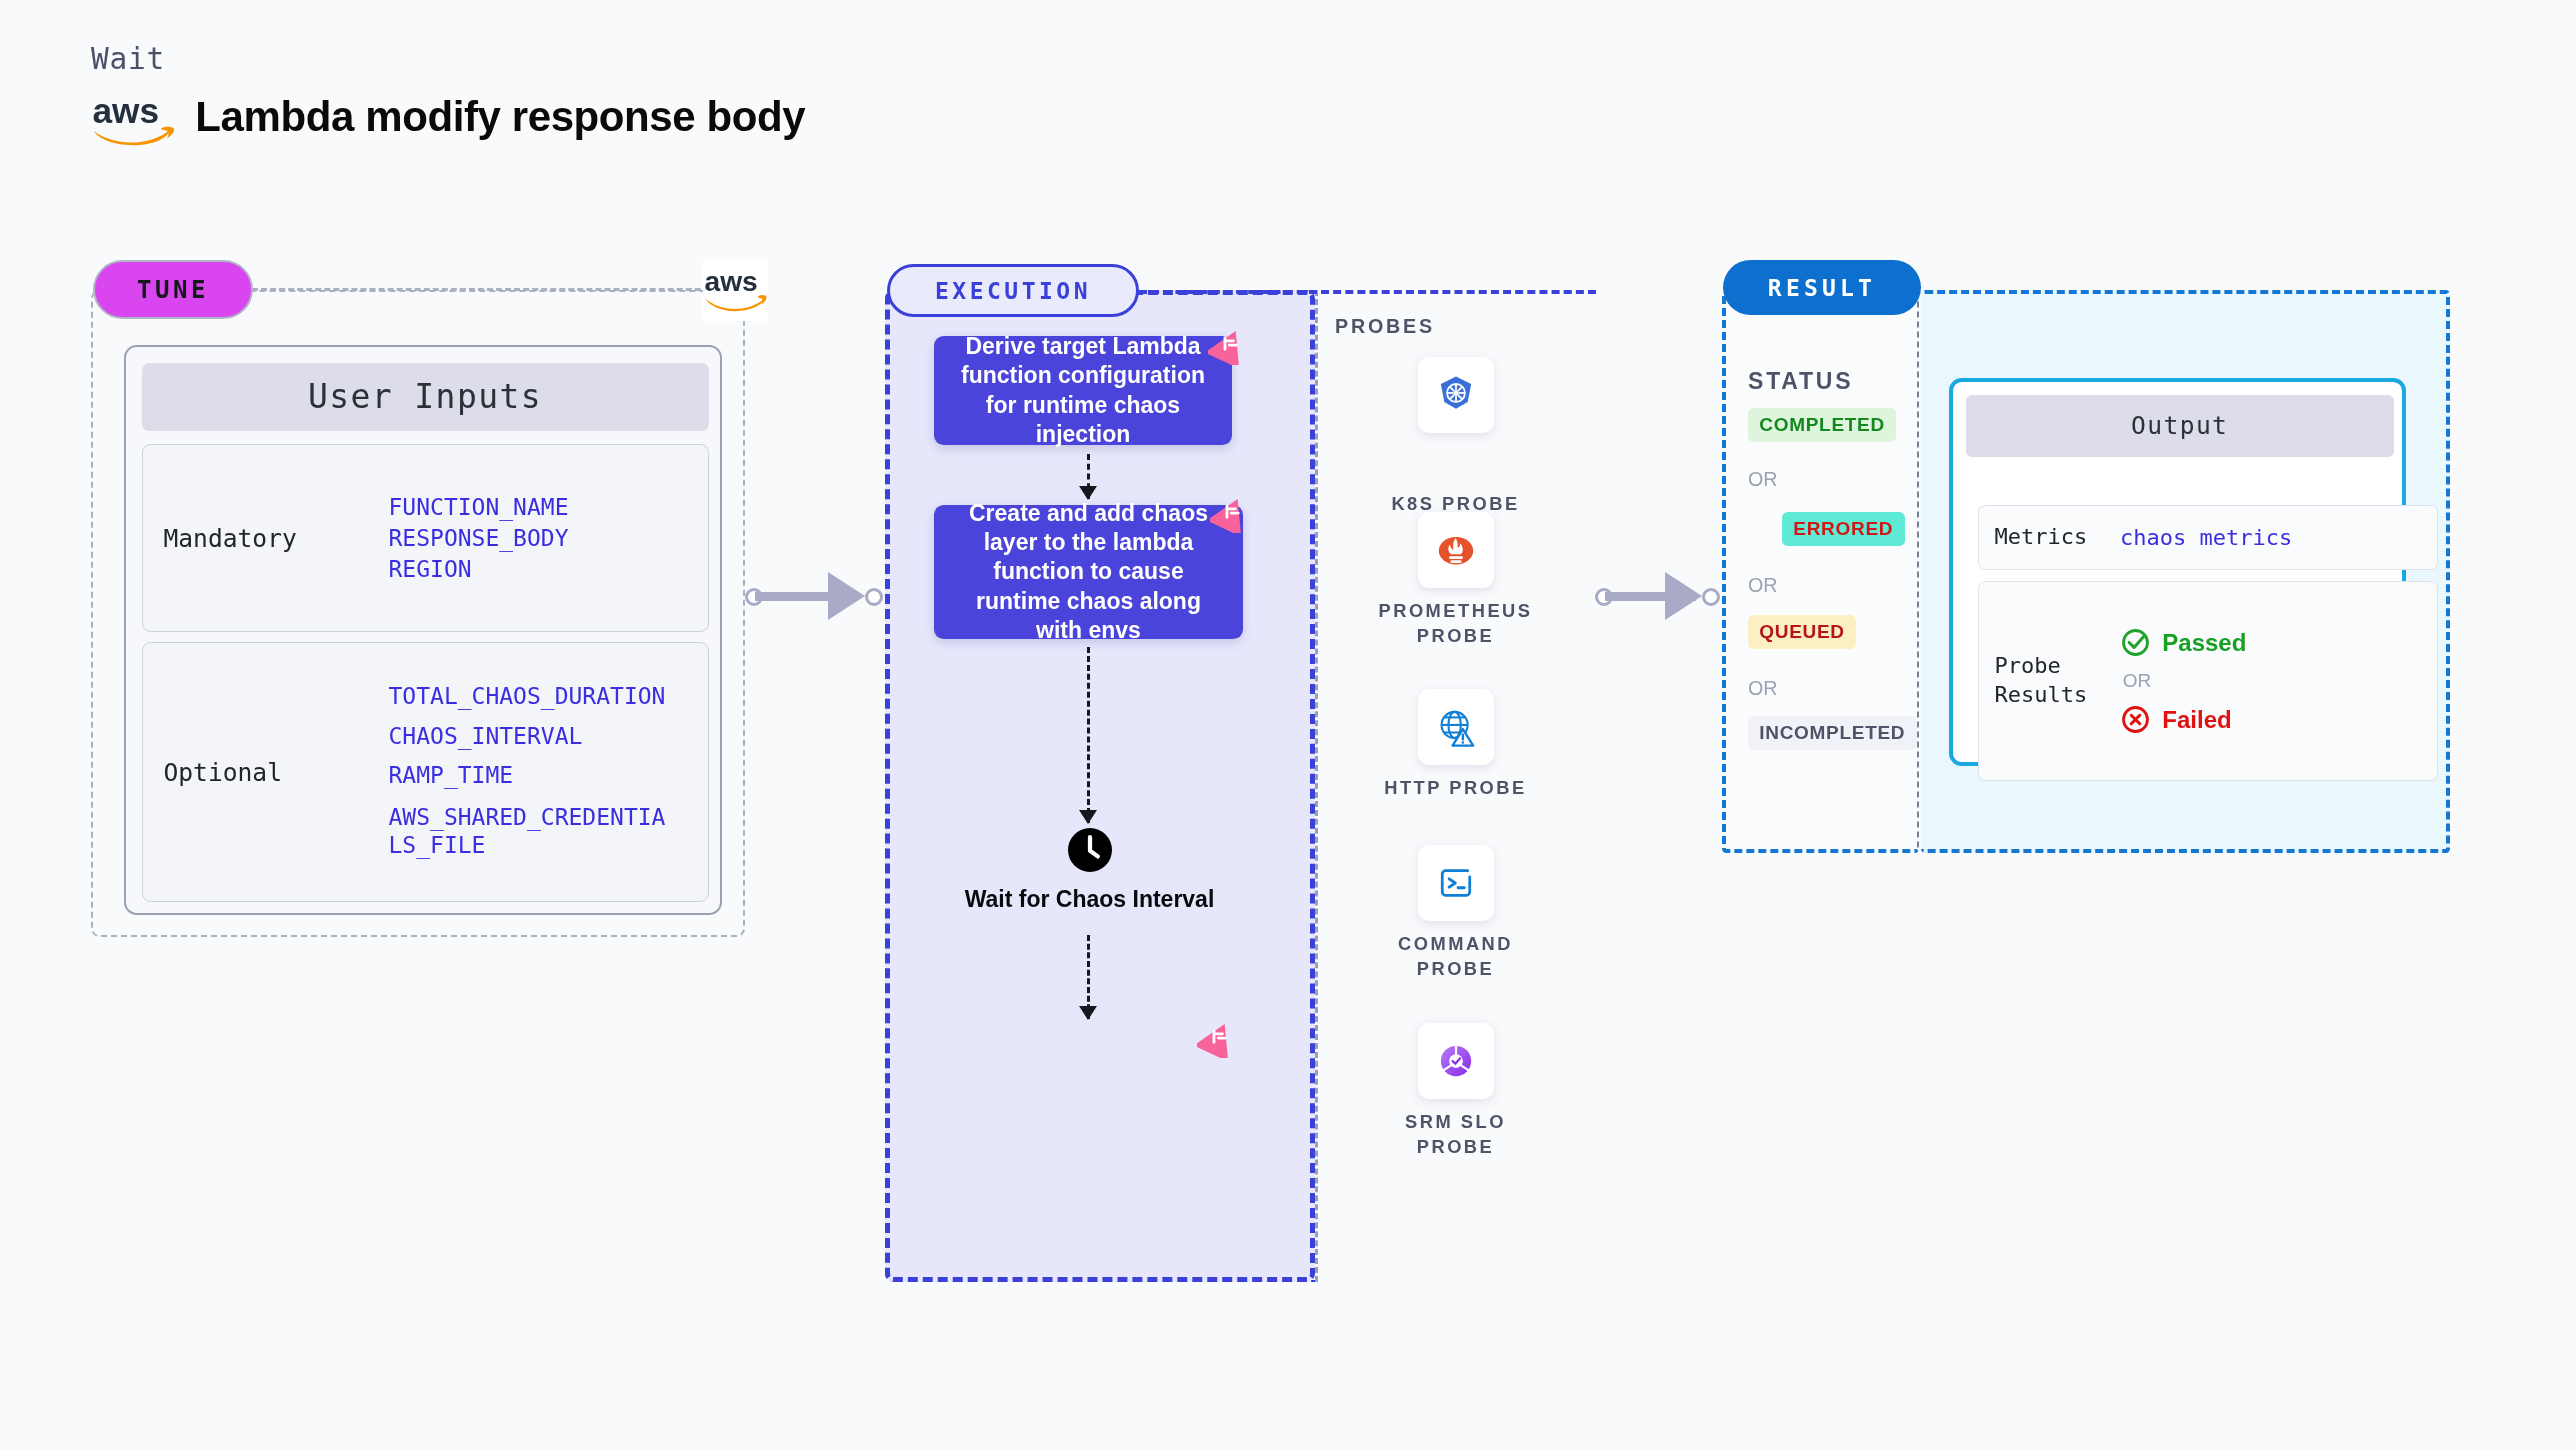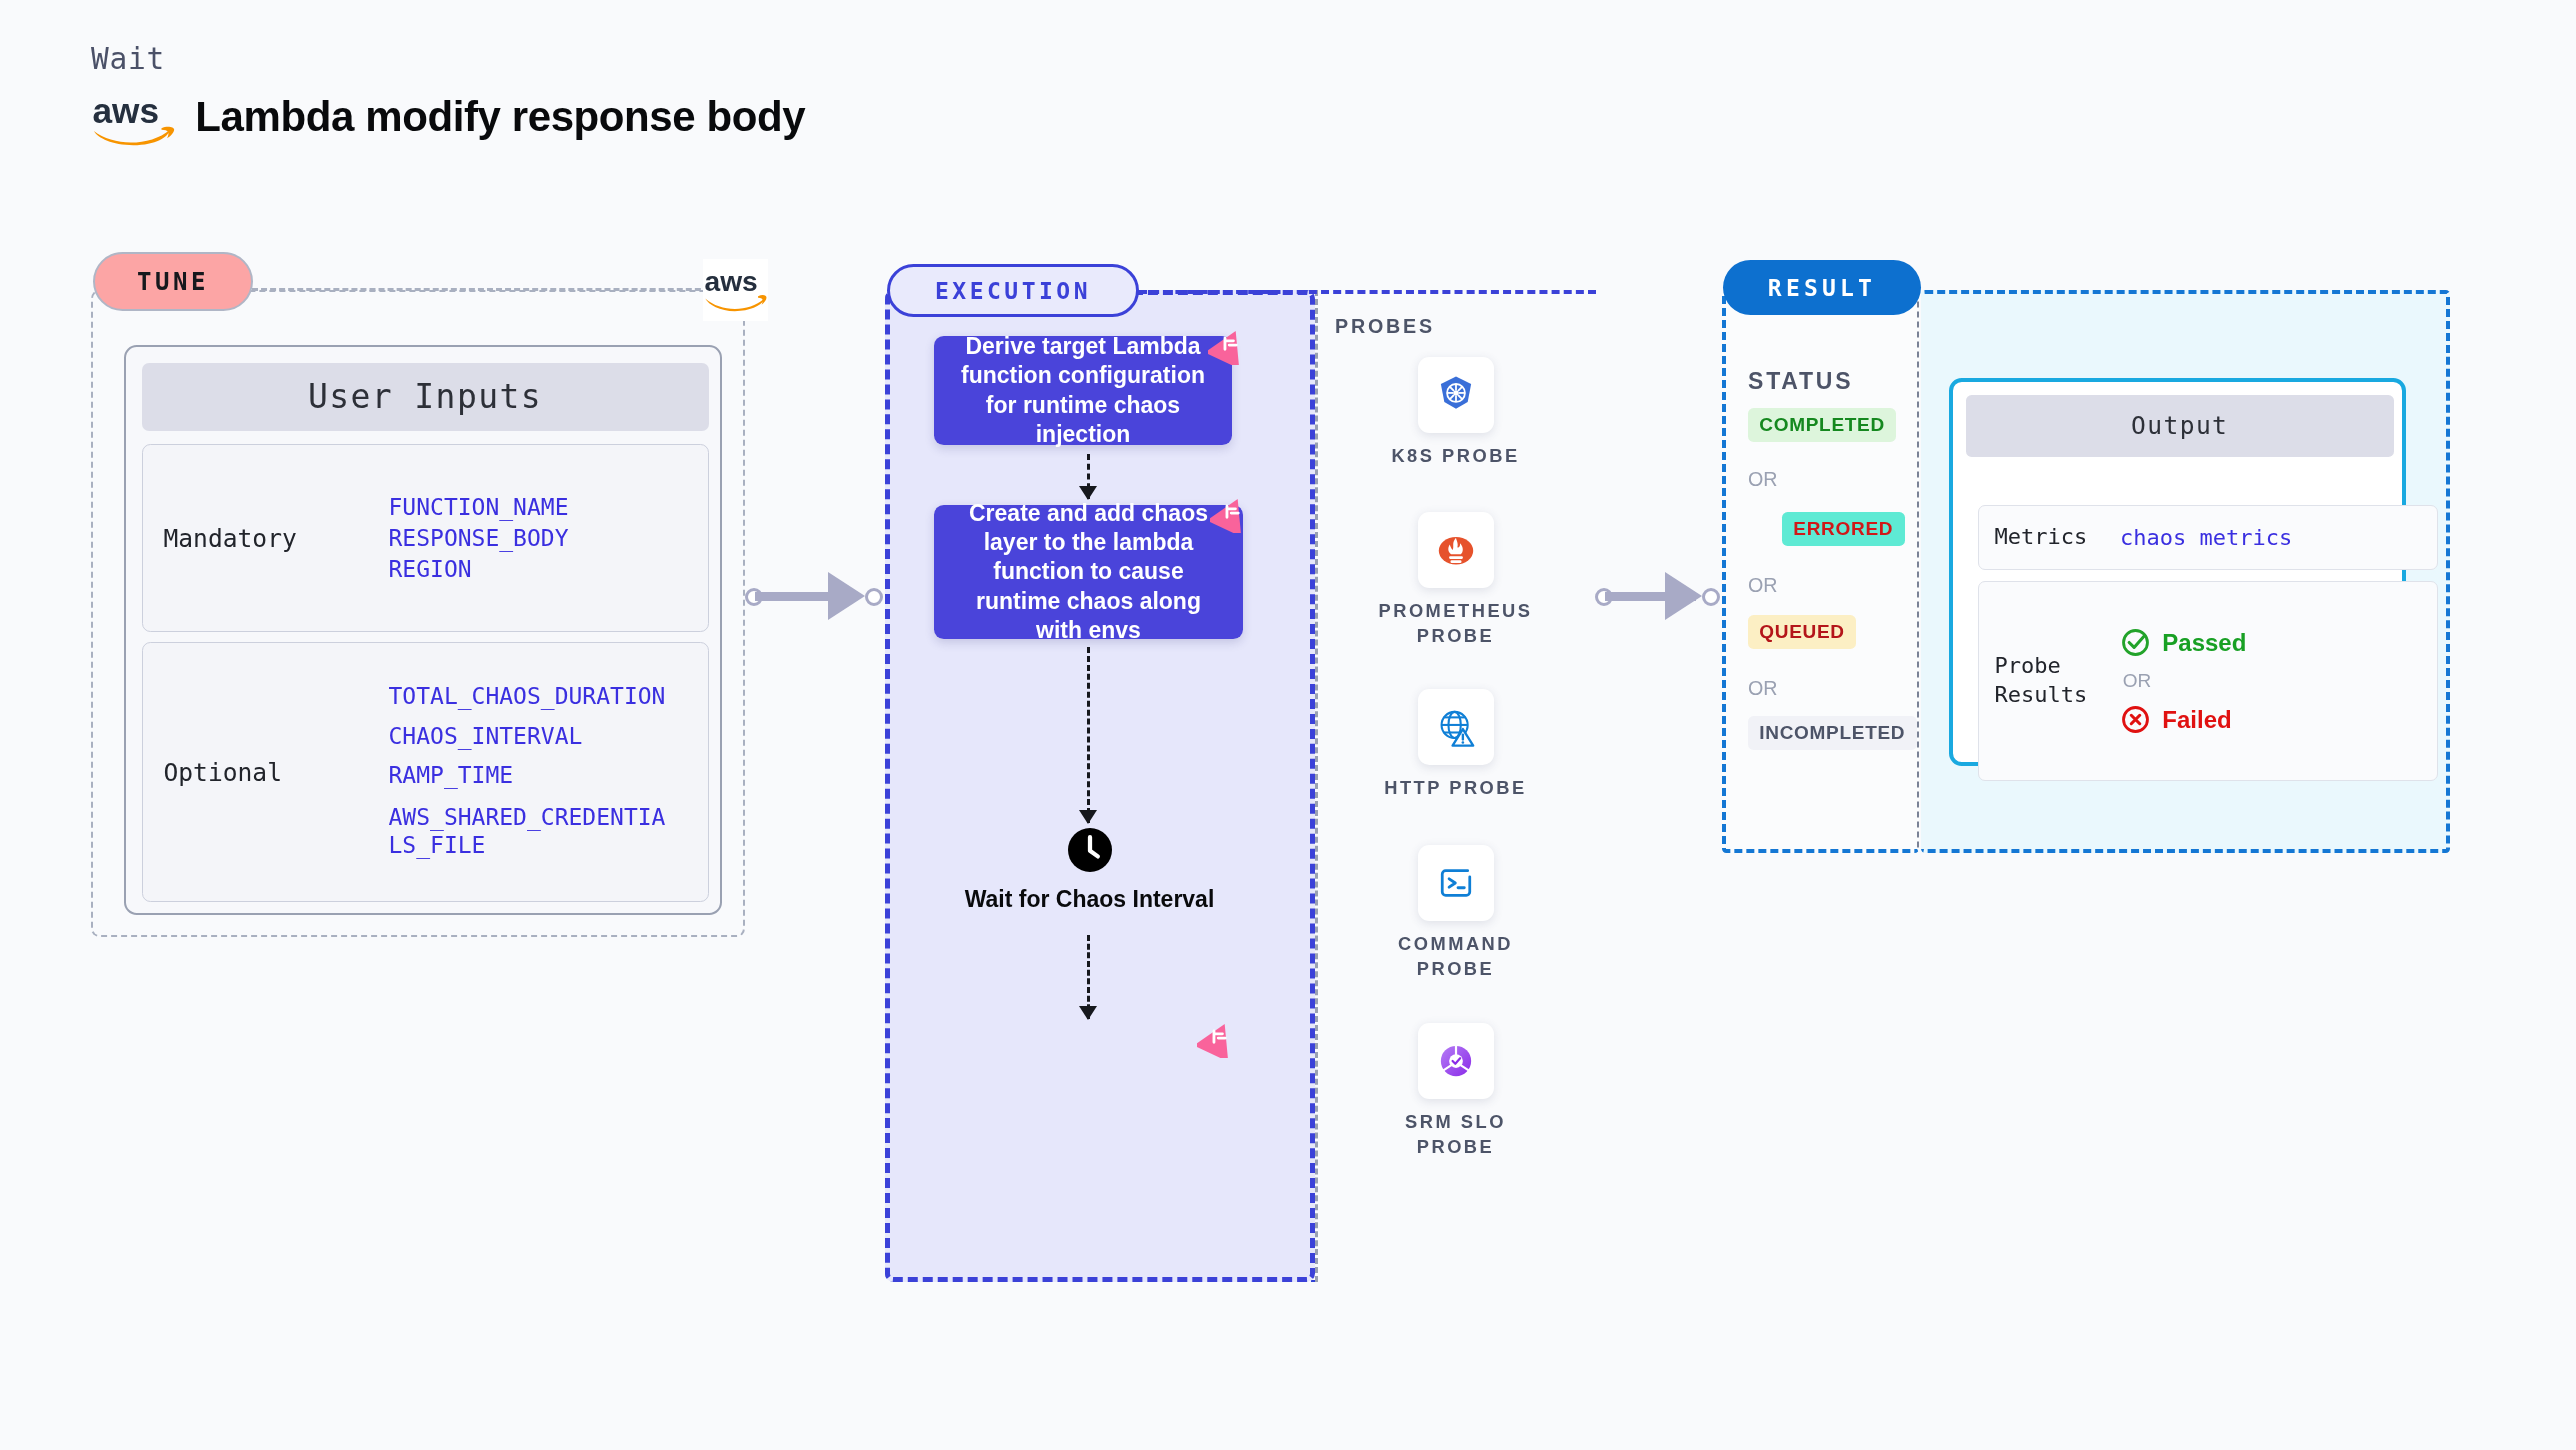--- a/index.html
+++ b/index.html
@@ -19,21 +19,21 @@
               font-family:"Liberation Sans",sans-serif;}
 
   
   .pill{position:absolute;display:flex;align-items:center;justify-content:center;
         border-radius:703px;z-index:9;box-sizing:border-box;}
   .pill span{font-family:"DejaVu Sans Mono",monospace;font-weight:bold;}
 
   
   #tune-panel{position:absolute;left:91px;top:290px;width:654px;height:647px;
               border:2.8px dashed #a9b0c0;border-radius:8.4px;background:#f9fafc;box-sizing:border-box;}
-  #tune-pill{left:93px;top:252px;width:160px;height:59px;background:#fca5a5;border:2.8px solid #b0b6c6;}
+  #tune-pill{left:93px;top:260px;width:160px;height:59px;background:#d946ef;border:2.8px solid #b0b6c6;}
   #tune-pill span{font-size:24px;color:#16181d;letter-spacing:3.5px;}
   #tune-dash{position:absolute;left:252px;top:288px;width:485px;height:0;border-top:3.5px dashed #a9b0c0;z-index:8;}
   #aws-logo-tune{position:absolute;left:703px;top:259px;width:65px;height:62px;background:#ffffff;z-index:10;}
 
   #user-inputs-card{position:absolute;left:124px;top:345px;width:598px;height:570px;
                     background:#f7f8fb;border:2.1px solid #9aa1b2;border-radius:12.7px;box-sizing:border-box;}
   #user-inputs-header{position:absolute;left:15.5px;top:15.5px;width:567px;height:68px;
                       background:#dcdde8;border-radius:7px;display:flex;align-items:center;justify-content:center;}
   #user-inputs-header span{font-family:"DejaVu Sans Mono",monospace;font-size:33px;color:#2d3038;letter-spacing:1.4px;}
   .io-box{position:absolute;left:15.5px;width:567px;background:#f4f5f9;
@@ -83,21 +83,21 @@
 
   
   #probes-col{position:absolute;left:1315px;top:290px;width:280px;height:992px;
               border-left:3.5px dashed #9aa1b2;box-sizing:border-box;background:#f9fafc;}
   #probes-title{position:absolute;left:1335px;top:315px;font-size:19.7px;color:#4d5468;font-weight:bold;letter-spacing:2.8px;}
   .probe{position:absolute;left:1364px;width:183px;display:flex;flex-direction:column;align-items:center;}
   .probe-icon-box{width:76px;height:76px;background:#ffffff;border-radius:11.3px;
                   box-shadow:0 2.8px 9.1px rgba(60,70,110,.13);display:flex;align-items:center;justify-content:center;}
   .probe-label{margin-top:11.3px;text-align:center;font-size:18.3px;color:#4d5468;font-weight:bold;
                letter-spacing:2.5px;line-height:1.35;}
-  #probe0{top:357px;} #probe1{top:512px;} #probe2{top:689px;} #probe3{top:845px;} #probe4{top:1023px;}
+  #probe0{top:357px;gap:48px;} #probe1{top:512px;} #probe2{top:689px;} #probe3{top:845px;} #probe4{top:1023px;}
 
   
   #status-col{position:absolute;left:1722px;top:290px;width:197px;height:563px;
               border:4.2px dashed #1477d4;border-right:2.1px dashed #7a8296;border-radius:4.2px;
               background:#fbfcfd;box-sizing:border-box;}
   #result-pill{left:1723px;top:260px;width:198px;height:55px;background:#0d70cf;}
   #result-pill span{font-size:23px;color:#ffffff;letter-spacing:4.2px;}
   #status-title{position:absolute;left:1748px;top:368px;font-size:23px;color:#4d5468;font-weight:bold;letter-spacing:2.8px;}
   .status-badge{position:absolute;left:1748px;border-radius:5.6px;display:flex;align-items:center;
                 padding:0 11.3px;height:34px;box-sizing:border-box;}

